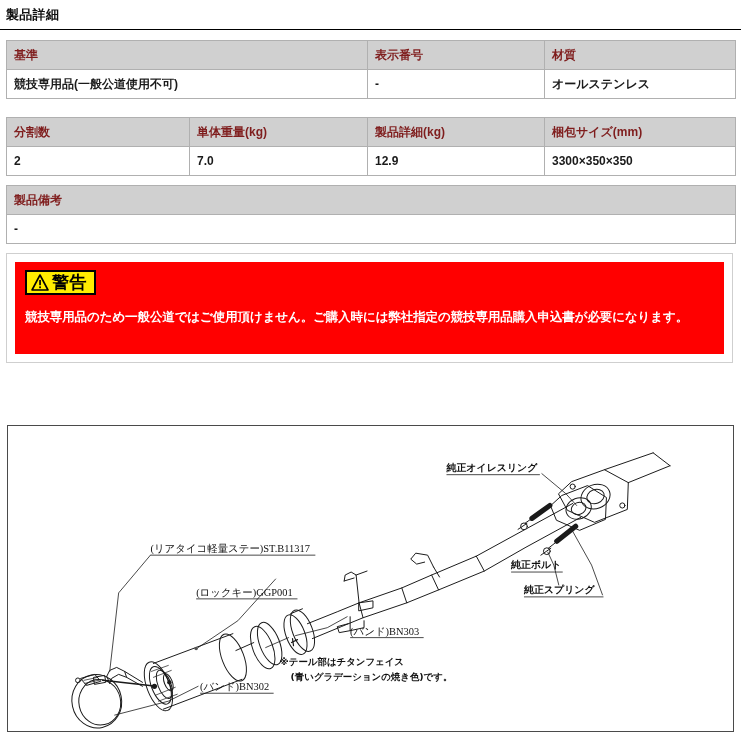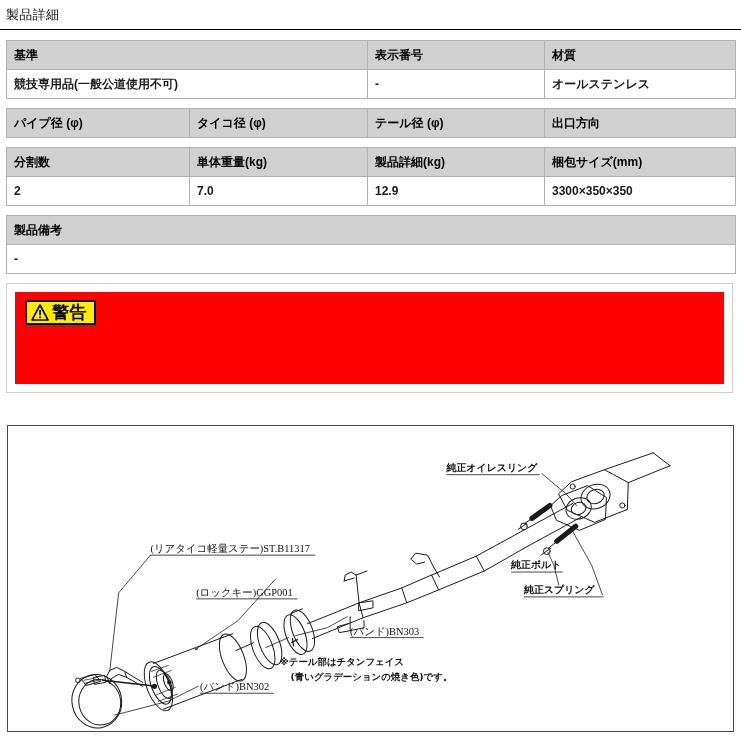--- a/index.html
+++ b/index.html
@@ -13,21 +13,21 @@
     font-family: "Liberation Sans", "DejaVu Sans", sans-serif;
     font-size: 12px;
     color: #1a1a1a;
     overflow: hidden;
     position: relative;
   }
 
   
   .page-title {
     font-size: 13px;
-    font-weight: normal;
+    font-weight: bold;
     color: #111111;
     padding: 6px 0 5px 6px;
     letter-spacing: 0.3px;
   }
   .title-rule {
     height: 1px;
     background: #000000;
     margin: 0 0 10px 0;
   }
 
@@ -46,21 +46,21 @@
     vertical-align: middle;
     font-weight: bold;
     font-size: 12px;
     line-height: 1.25;
     height: 18px;
     overflow: hidden;
     white-space: nowrap;
   }
   .spec-table th {
     background: #d0d0d0;
-    color: #000000;
+    color: #7f1d1d;
     font-weight: bold;
   }
   .spec-table td {
     background: #ffffff;
     color: #1a1a1a;
   }
 
   .col-a { width: 183px; }
   .col-b { width: 178px; }
   .col-c { width: 177px; }
@@ -184,26 +184,20 @@
 </table>
 
 <table class="spec-table">
   <colgroup>
     <col class="col-a">
       <col class="col-b">
       <col class="col-c">
       <col class="col-d">
   </colgroup>
   <tbody>
-    <tr>
-      <th>パイプ径 (φ)</th>
-      <th>タイコ径 (φ)</th>
-      <th>テール径 (φ)</th>
-      <th>出口方向</th>
-    </tr>
   </tbody>
 </table>
 
 <table class="spec-table">
   <colgroup>
     <col class="col-a">
       <col class="col-b">
       <col class="col-c">
       <col class="col-d">
   </colgroup>
@@ -242,20 +236,21 @@
     <span class="warn-badge">
       <span class="tri">
         <svg width="18" height="17" viewBox="0 0 18 17" aria-hidden="true">
           <polygon points="9,1 17,16 1,16" fill="none" stroke="#000000" stroke-width="1.6" stroke-linejoin="round"></polygon>
           <rect x="8.2" y="6" width="1.7" height="5.2" fill="#000000"></rect>
           <rect x="8.2" y="12.4" width="1.7" height="1.8" fill="#000000"></rect>
         </svg>
       </span>
       <span class="warn-badge-label">警告</span>
     </span>
+    <div class="warn-text">競技専用品のため一般公道ではご使用頂けません。ご購入時には弊社指定の競技専用品購入申込書が必要になります。</div>
   </div>
 </div>
 
 <div class="diagram-frame">
   <svg viewBox="0 0 727 307" preserveAspectRatio="xMidYMid meet" aria-hidden="true">
     <g fill="none" stroke="#1a1a1a" stroke-width="1" stroke-linejoin="round" stroke-linecap="round">
 
       <path d="M567,78 L512,108 L470,131 L425,150 L395,163 L352,178 L330,187 L300,199"></path>
       <path d="M575,92 L520,122 L478,146 L432,165 L400,178 L356,193 L334,202 L305,214"></path>
 

